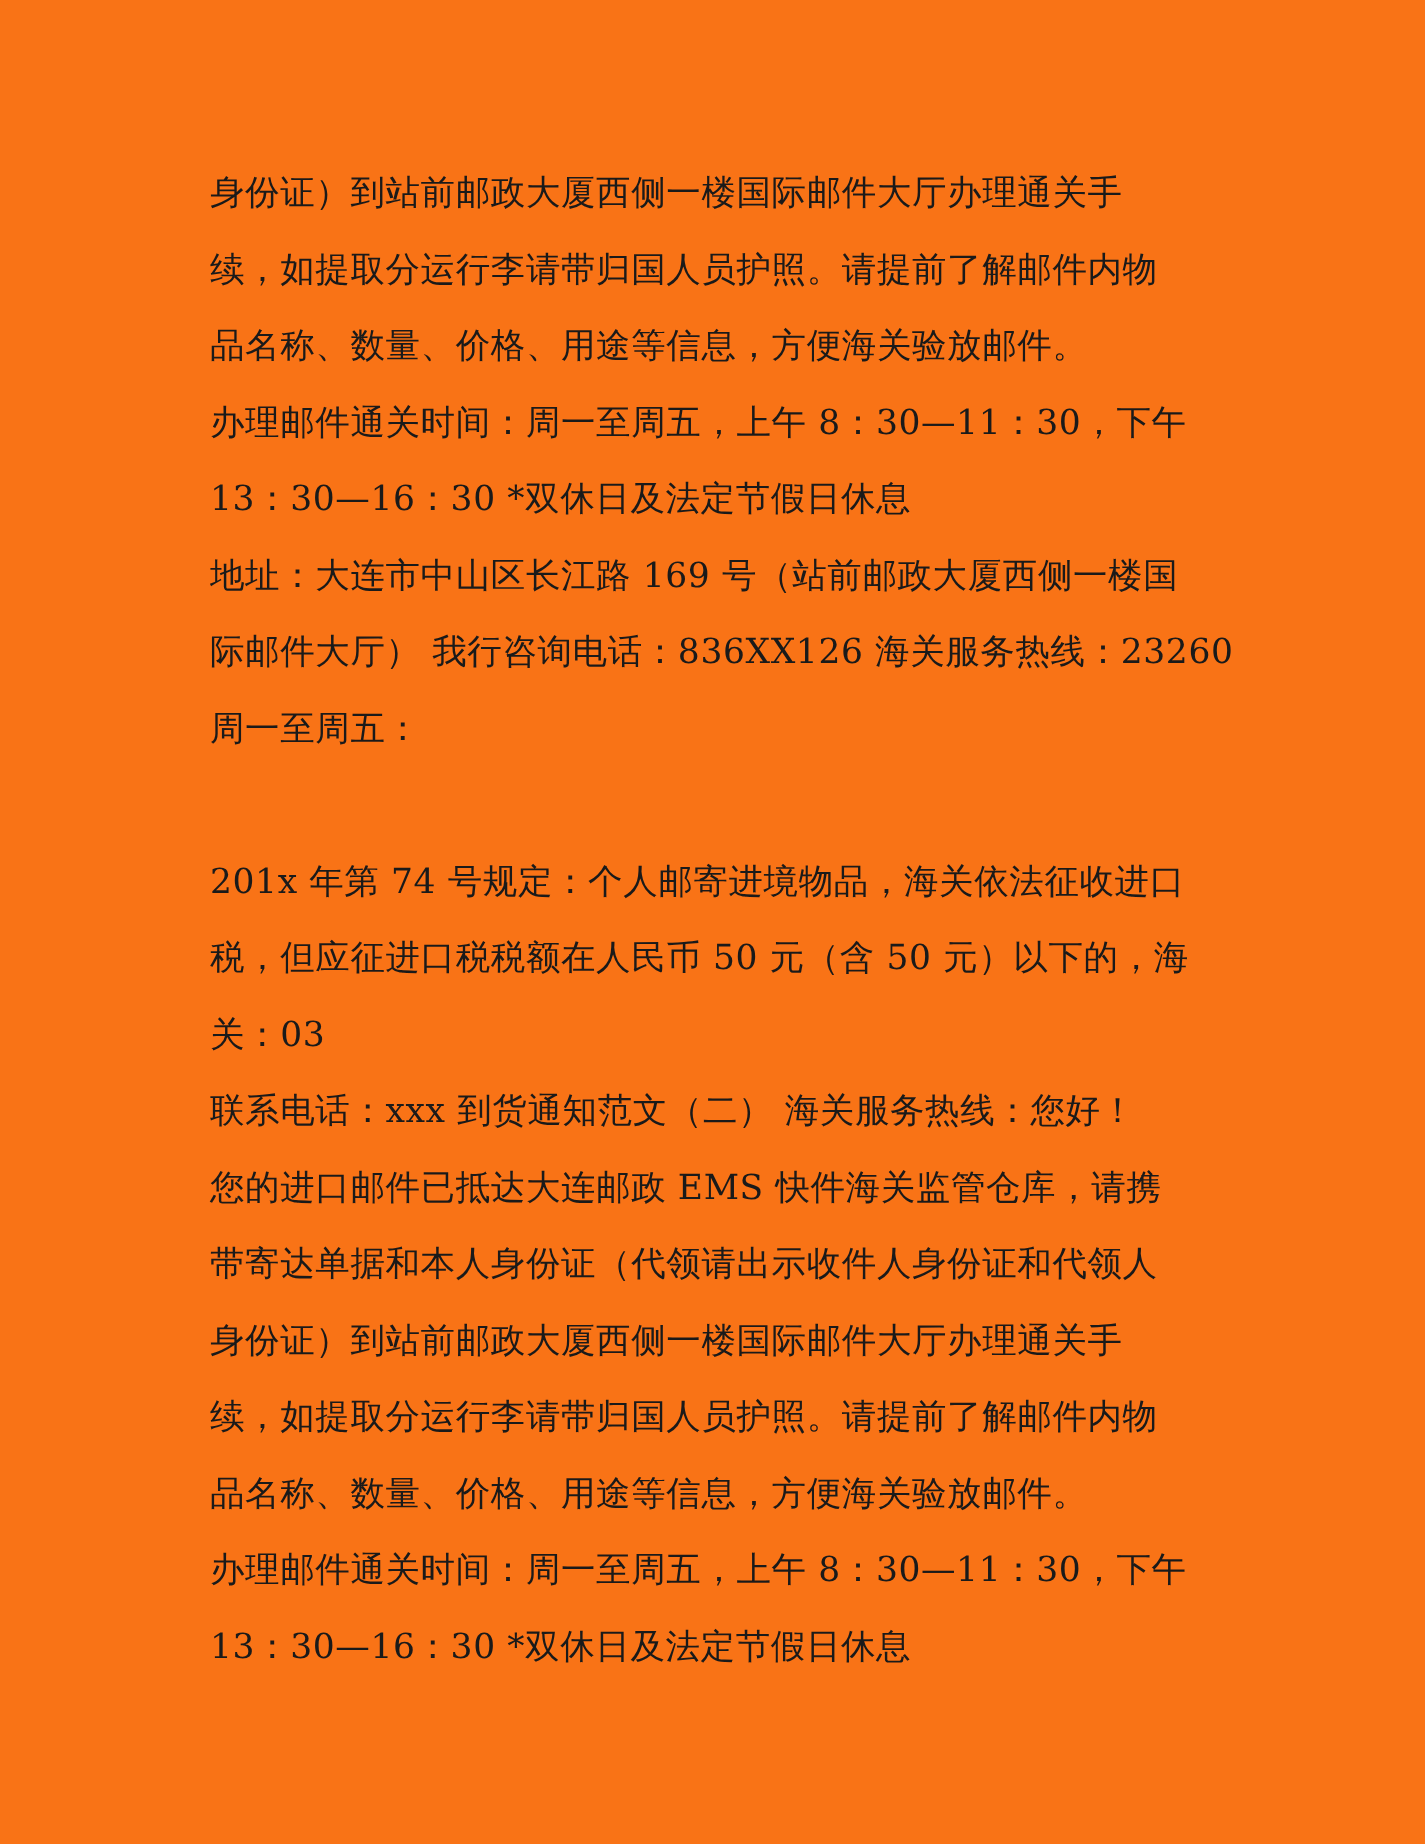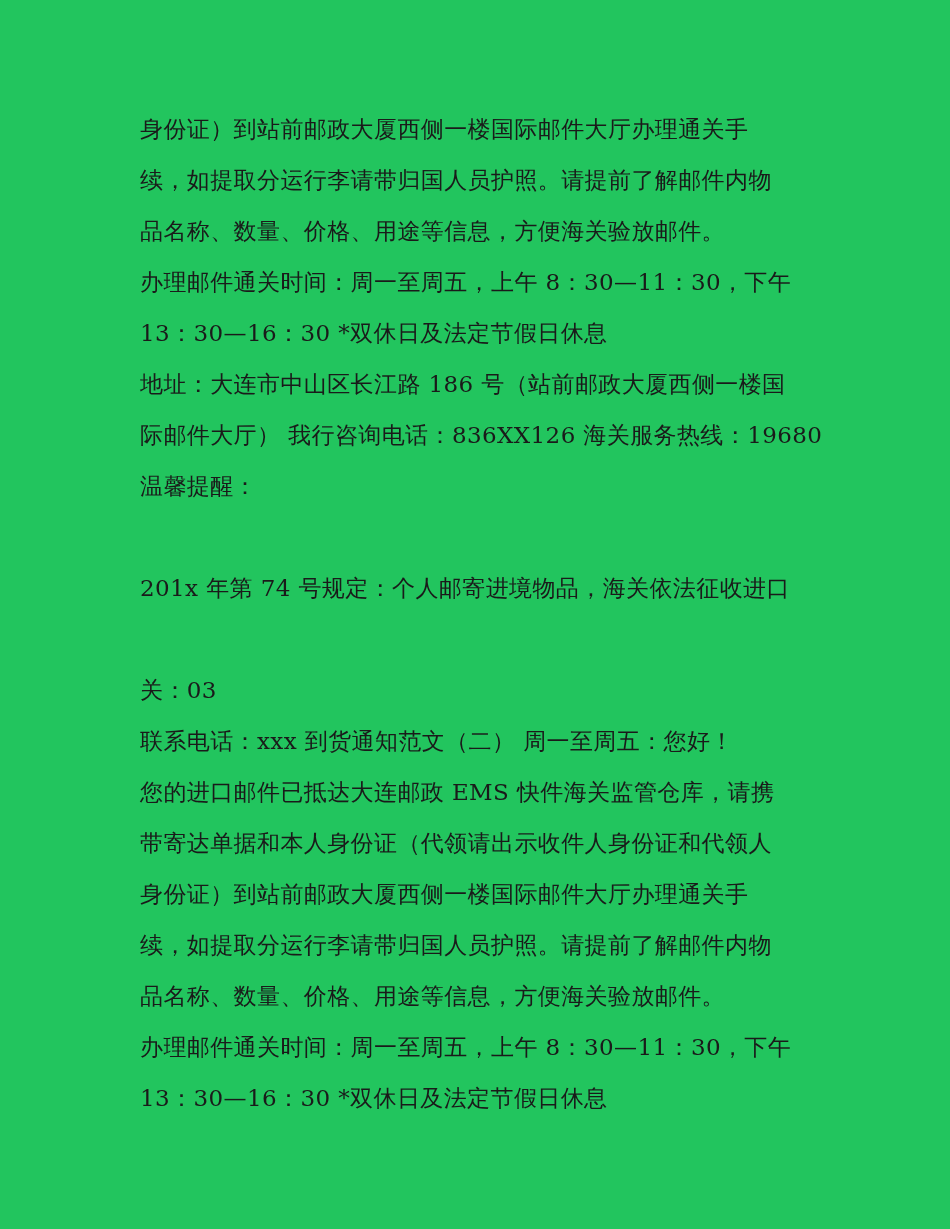--- a/index.html
+++ b/index.html
@@ -14,47 +14,48 @@
     overflow: hidden;
     font-family: "DejaVu Serif", "Liberation Serif", serif;
     color: #1a1a1a;
   }
   .page {
     position: absolute;
     left: 0;
     top: 0;
     width: 950px;
     height: 1229px;
-    background: #22c55e;
+    background: #f97316;
   }
   .line {
     position: absolute;
     left: 140px;
     width: 690px;
     font-size: 23px;
     line-height: 30px;
     white-space: nowrap;
     letter-spacing: 0.4px;
   }
 </style>
 </head>
 <body>
 
 <div class="page">
   <div class="line" style="top:114px">身份证）到站前邮政大厦西侧一楼国际邮件大厅办理通关手</div>
   <div class="line" style="top:165px">续，如提取分运行李请带归国人员护照。请提前了解邮件内物</div>
   <div class="line" style="top:216px">品名称、数量、价格、用途等信息，方便海关验放邮件。</div>
   <div class="line" style="top:267px">办理邮件通关时间：周一至周五，上午 8：30—11：30，下午</div>
   <div class="line" style="top:318px">13：30—16：30 *双休日及法定节假日休息</div>
-  <div class="line" style="top:369px">地址：大连市中山区长江路 186 号（站前邮政大厦西侧一楼国</div>
-  <div class="line" style="top:420px">际邮件大厅） 我行咨询电话：836XX126 海关服务热线：19680</div>
-  <div class="line" style="top:471px">温馨提醒：</div>
+  <div class="line" style="top:369px">地址：大连市中山区长江路 169 号（站前邮政大厦西侧一楼国</div>
+  <div class="line" style="top:420px">际邮件大厅） 我行咨询电话：836XX126 海关服务热线：23260</div>
+  <div class="line" style="top:471px">周一至周五：</div>
   <div class="line" style="top:573px">201x 年第 74 号规定：个人邮寄进境物品，海关依法征收进口</div>
+  <div class="line" style="top:624px">税，但应征进口税税额在人民币 50 元（含 50 元）以下的，海</div>
   <div class="line" style="top:675px">关：03</div>
-  <div class="line" style="top:726px">联系电话：xxx 到货通知范文（二） 周一至周五：您好！</div>
+  <div class="line" style="top:726px">联系电话：xxx 到货通知范文（二） 海关服务热线：您好！</div>
   <div class="line" style="top:828px">带寄达单据和本人身份证（代领请出示收件人身份证和代领人</div>
   <div class="line" style="top:777px">您的进口邮件已抵达大连邮政 EMS 快件海关监管仓库，请携</div>
   <div class="line" style="top:879px">身份证）到站前邮政大厦西侧一楼国际邮件大厅办理通关手</div>
   <div class="line" style="top:930px">续，如提取分运行李请带归国人员护照。请提前了解邮件内物</div>
   <div class="line" style="top:981px">品名称、数量、价格、用途等信息，方便海关验放邮件。</div>
   <div class="line" style="top:1032px">办理邮件通关时间：周一至周五，上午 8：30—11：30，下午</div>
   <div class="line" style="top:1083px">13：30—16：30 *双休日及法定节假日休息</div>
 </div>
 
 </body></html>

